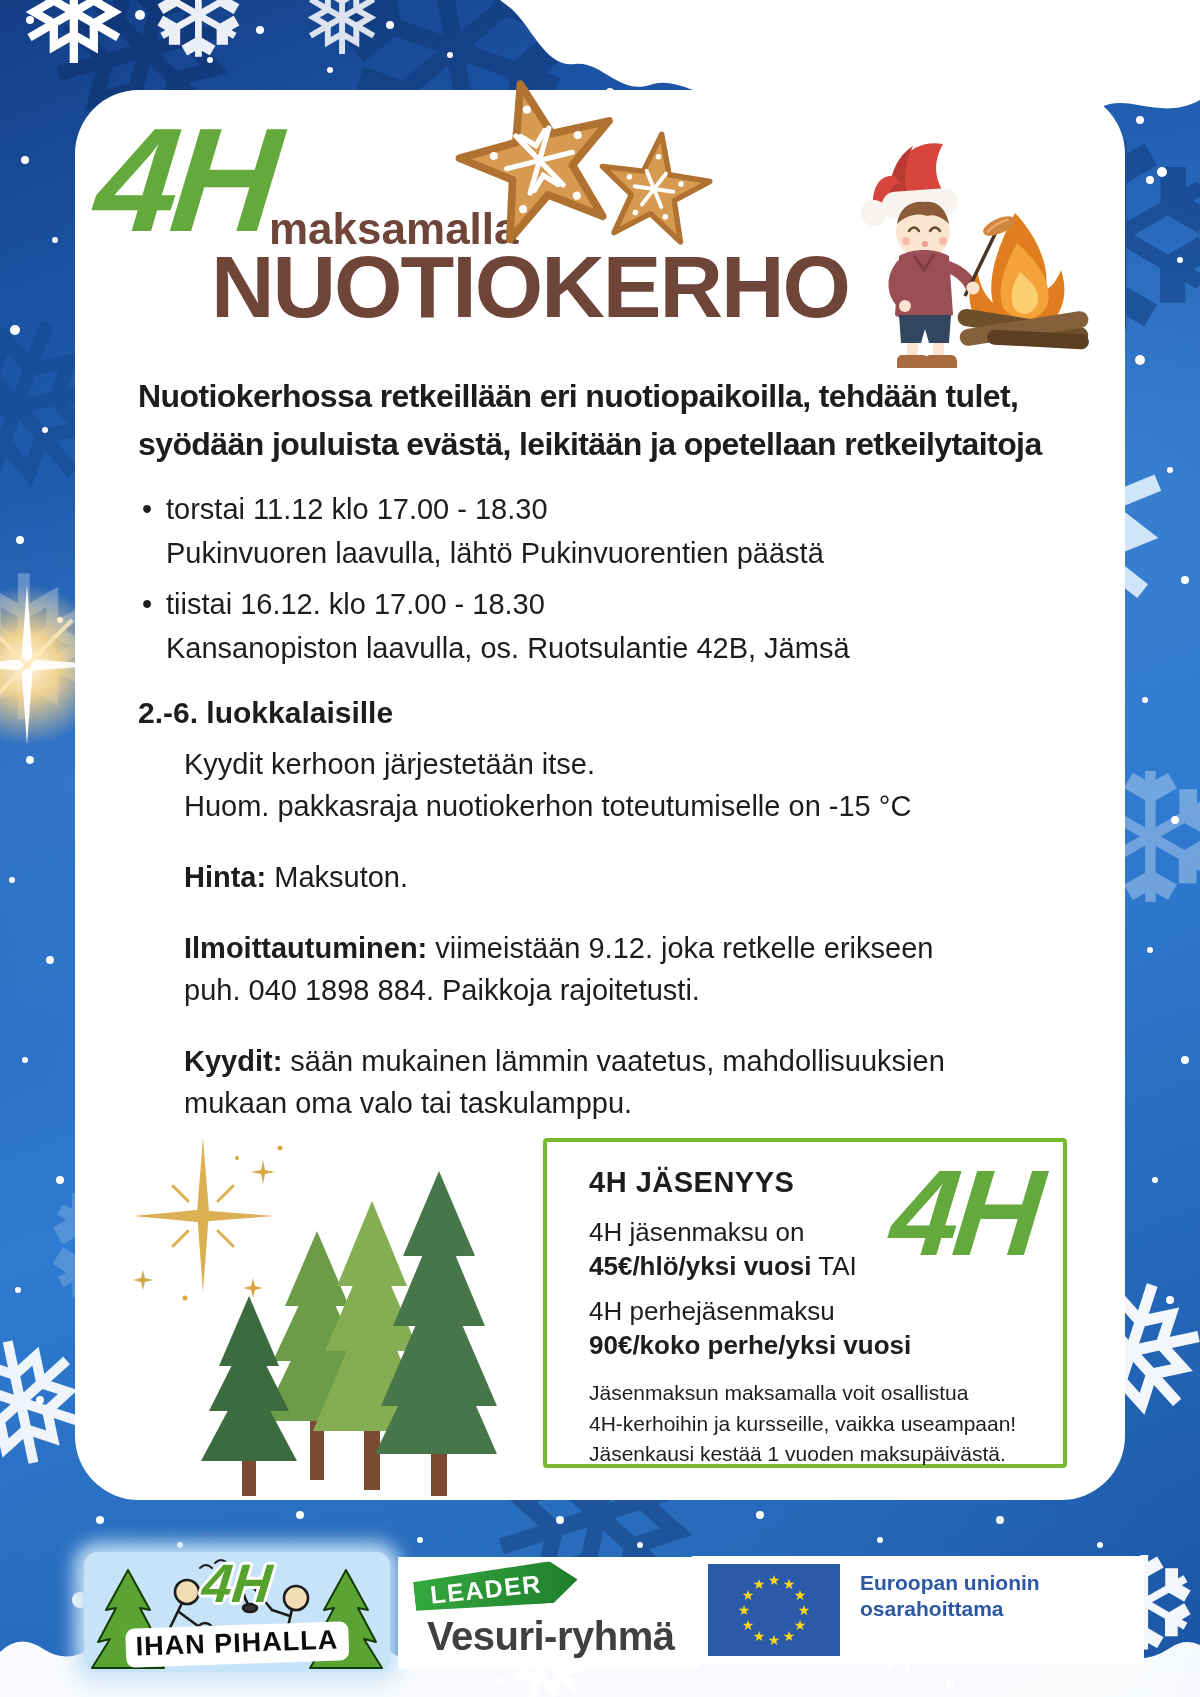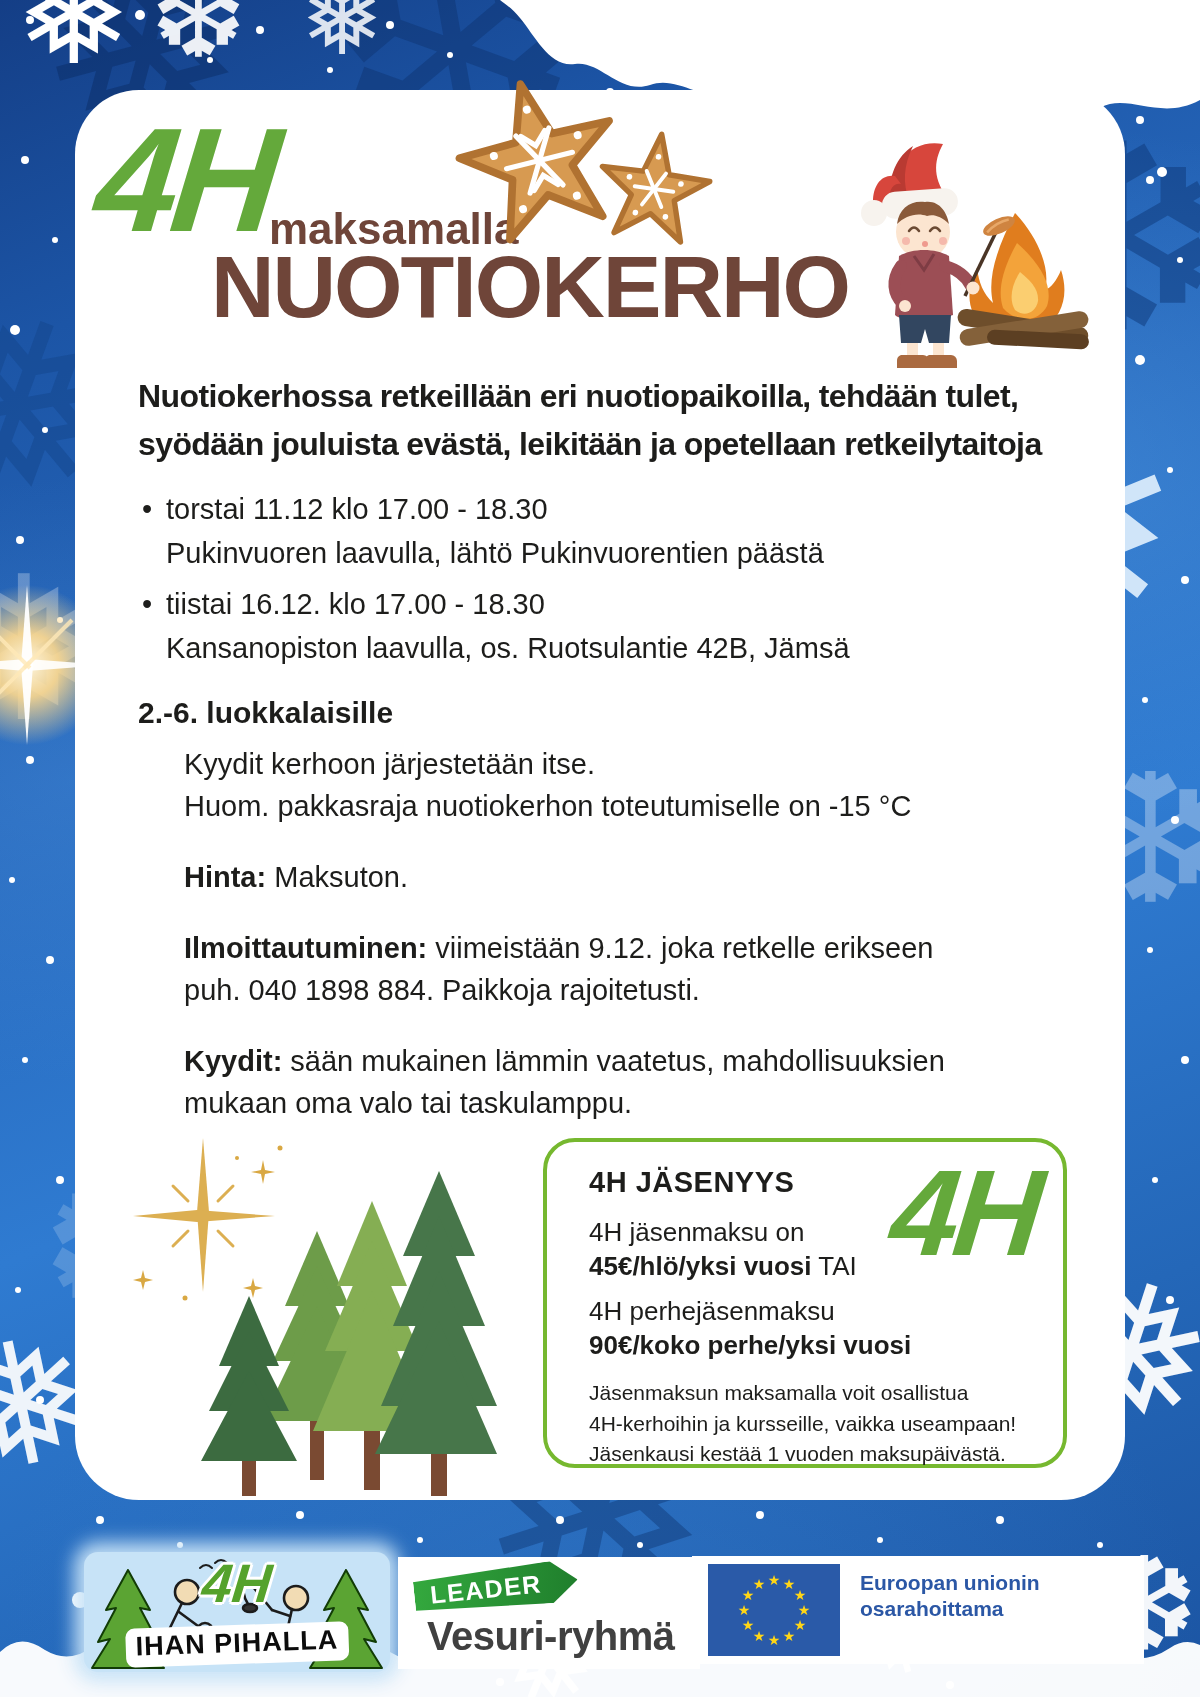--- a/index.html
+++ b/index.html
@@ -36,21 +36,21 @@
   .ev-place{font-size:29px; line-height:1.5; padding-left:28px;}
   .audience{margin-top:26px; font-size:30px; font-weight:700;}
   .pline{margin-top:13px; font-size:29px; line-height:1.45;margin-left:46px;}
   .pline .lbl{font-weight:700;}
   
   .sparkle{position:absolute; left:50px; top:1040px;}
   .trees{position:absolute; left:92px; top:1066px;}
   
   .member{
     position:absolute; left:468px; top:1048px; width:524px; height:330px;
-    border:4px solid #76b82f; border-radius:32px; background:#fff; box-sizing:border-box;
+    border:4px solid #76b82f; border-radius:4px; background:#fff; box-sizing:border-box;
     padding:24px 20px 0 42px;
   }
   .mb-head{font-size:29px; font-weight:700; letter-spacing:.5px;}
   .mb-4h{position:absolute; right:26px; top:10px; font-size:122px;}
   .mb-line{font-size:26px; line-height:1.32; margin-top:10px;}
   .mb-line b{font-weight:700;margin-top:45px;}
   .mb-first{margin-top:16px;}
   .mb-tight{margin-top:0;}
   .mb-note{margin-top:16px; font-size:21px; line-height:1.45;}
   

